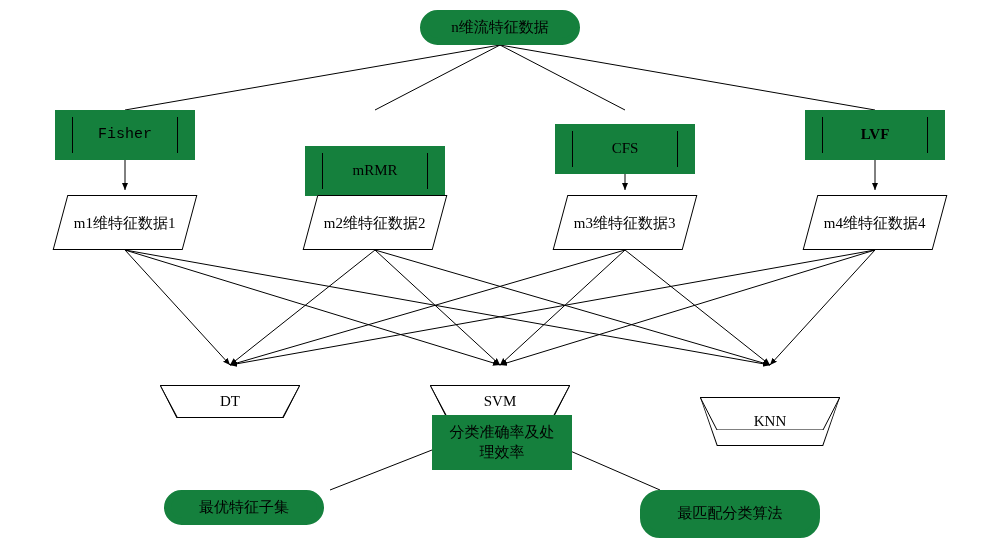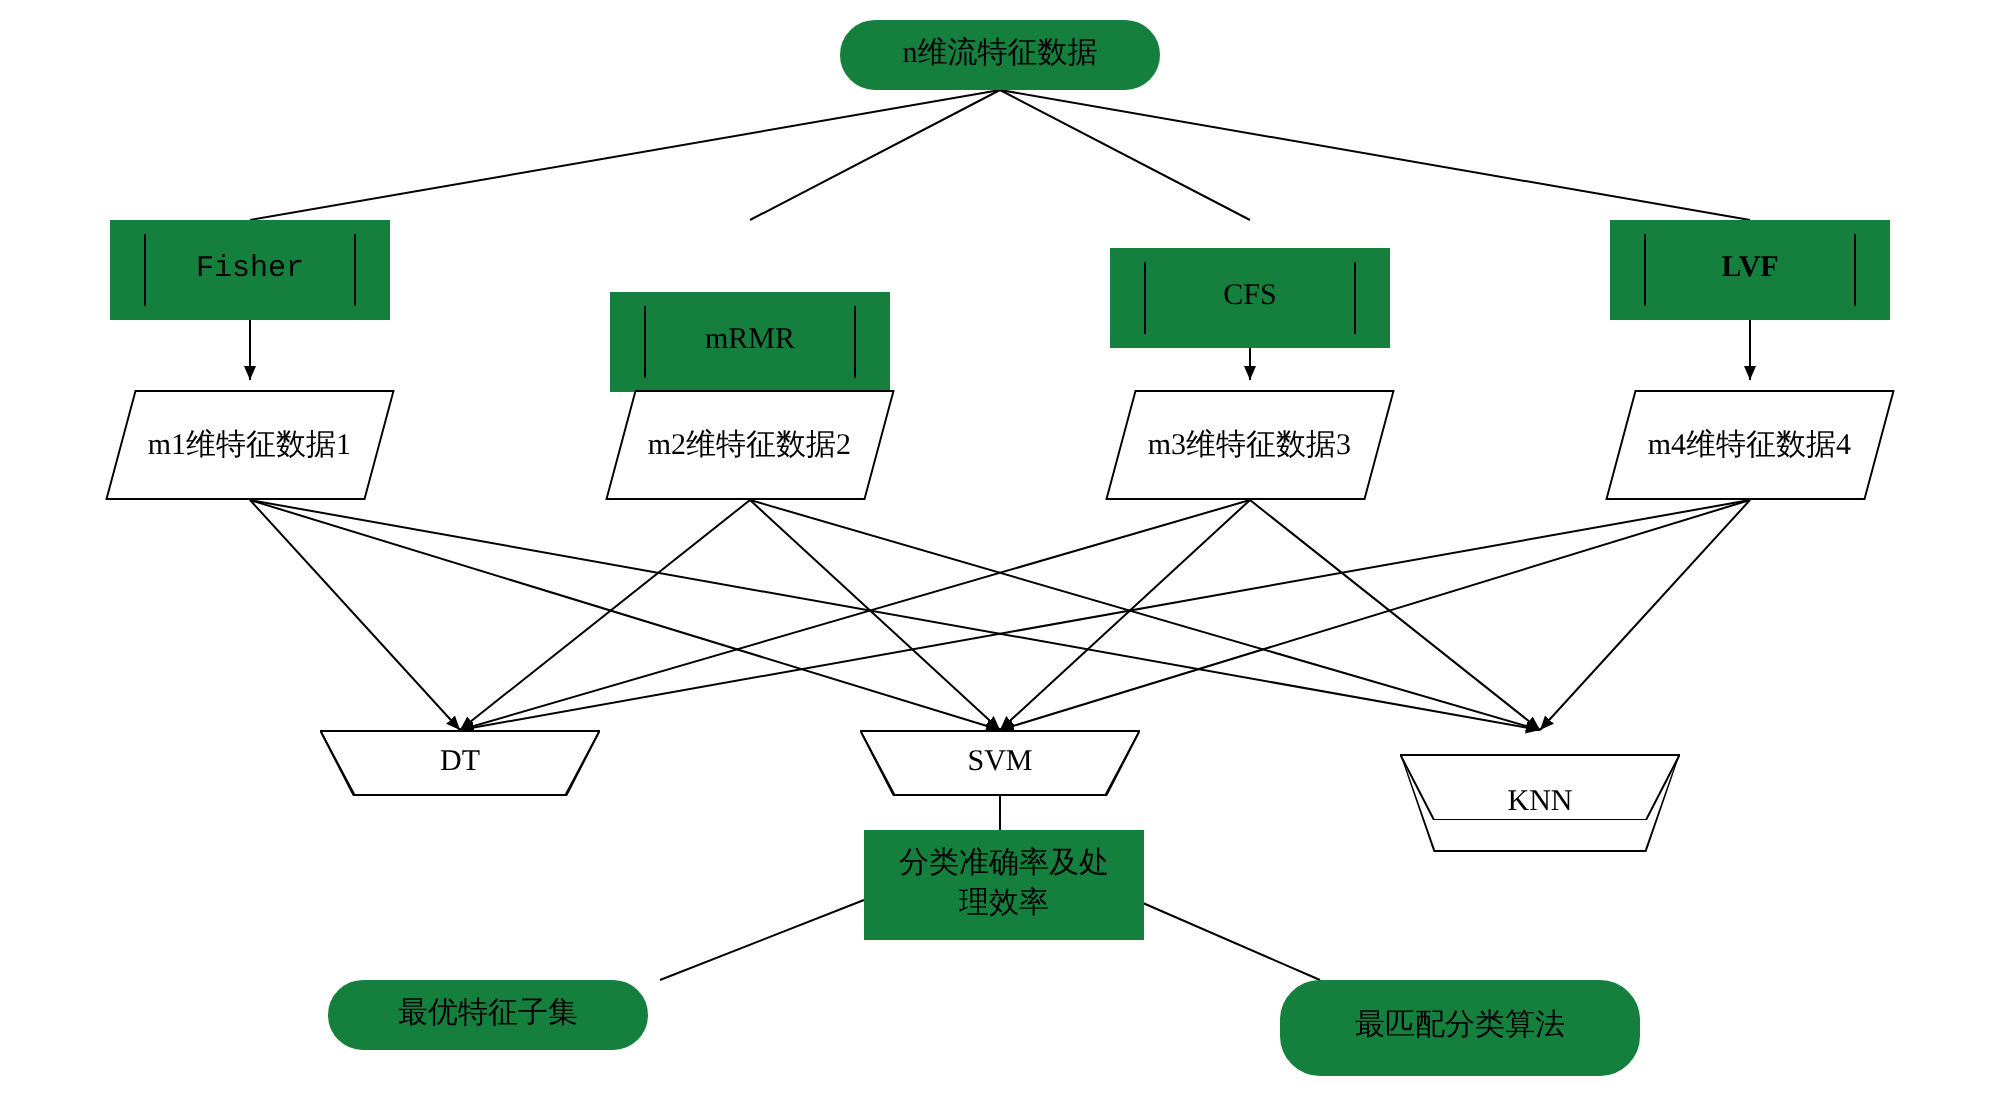--- a/index.html
+++ b/index.html
@@ -61,20 +61,21 @@
       text-align: center;
       line-height: 1.2;
     }
     
     .trapezoid {
       position: absolute;
       display: flex;
       align-items: center;
       justify-content: center;
       font-size: 15px;
+      margin-top: 20px;
     }
     .trapezoid::before {
       content:"";
       position:absolute;
       inset:0;
       background:#000;
       clip-path: polygon(0 0, 100% 0, 88% 100%, 12% 100%);
       z-index:-1;
     }
     .trapezoid .trap-inner {

